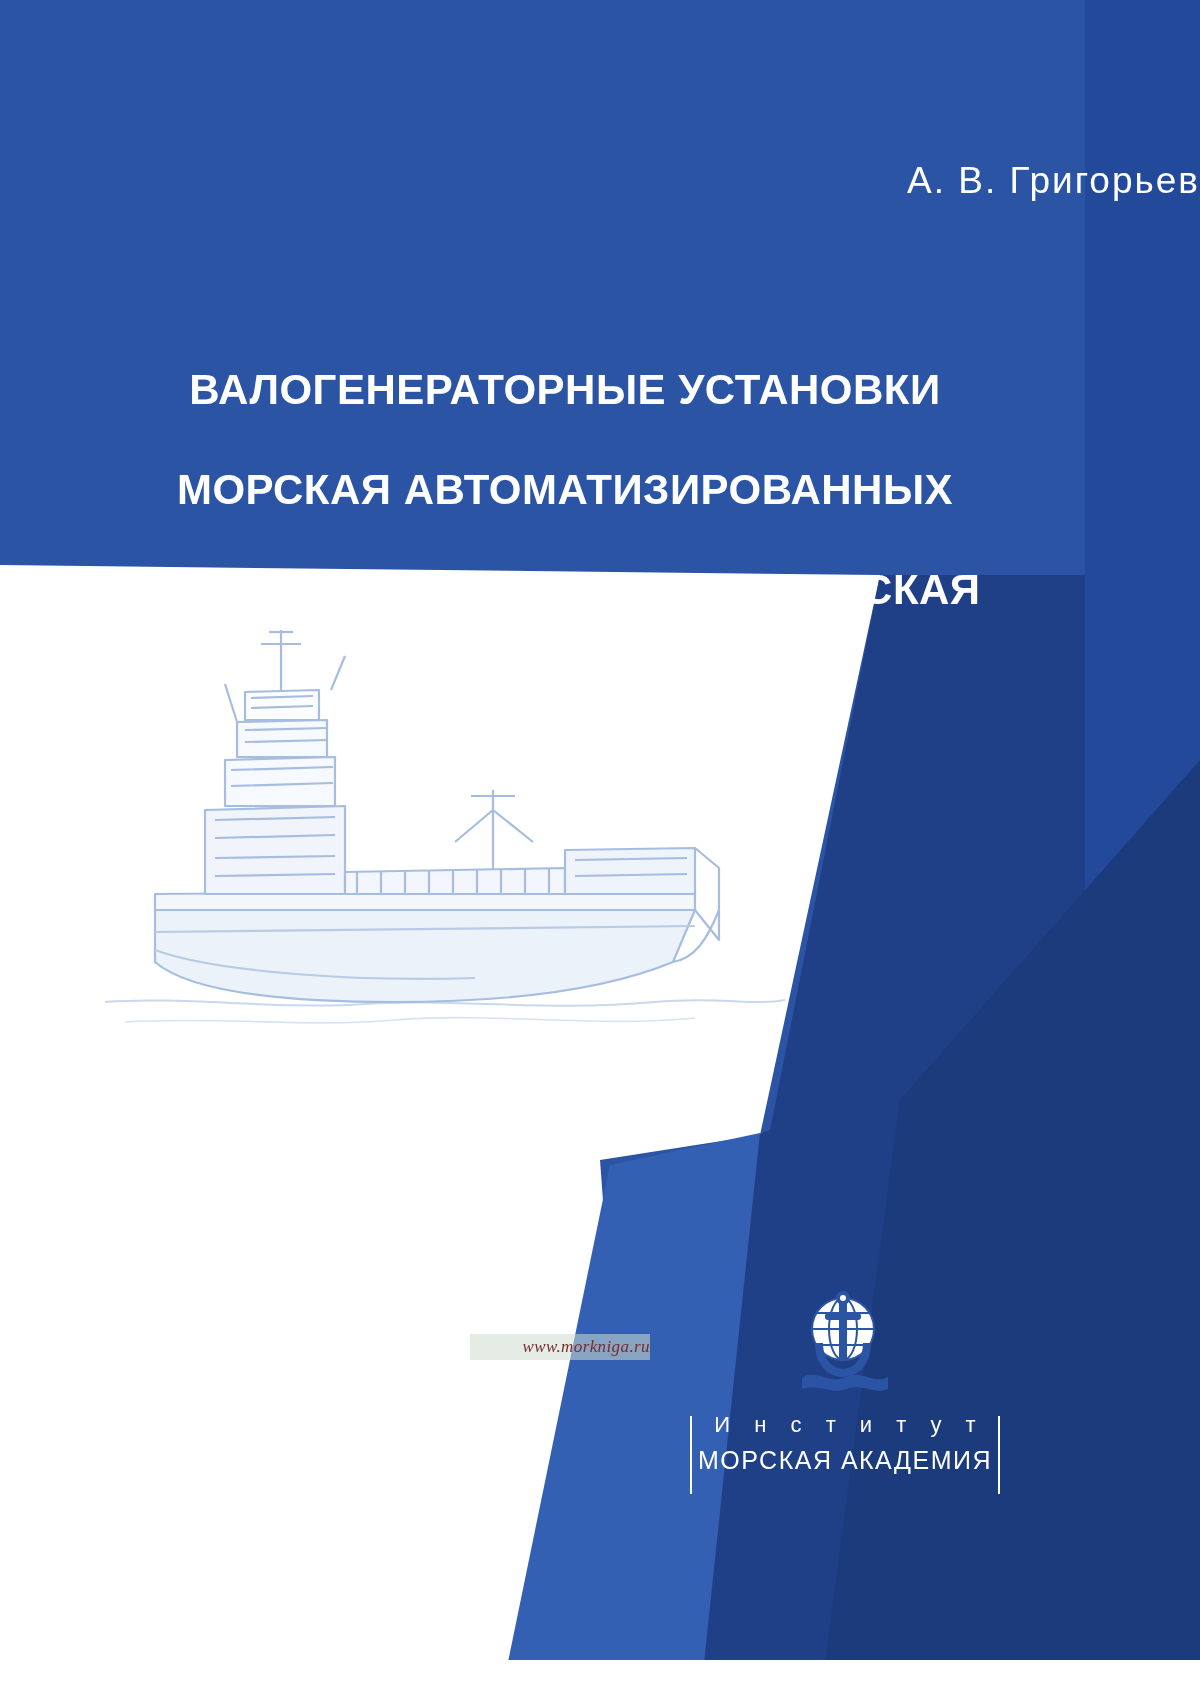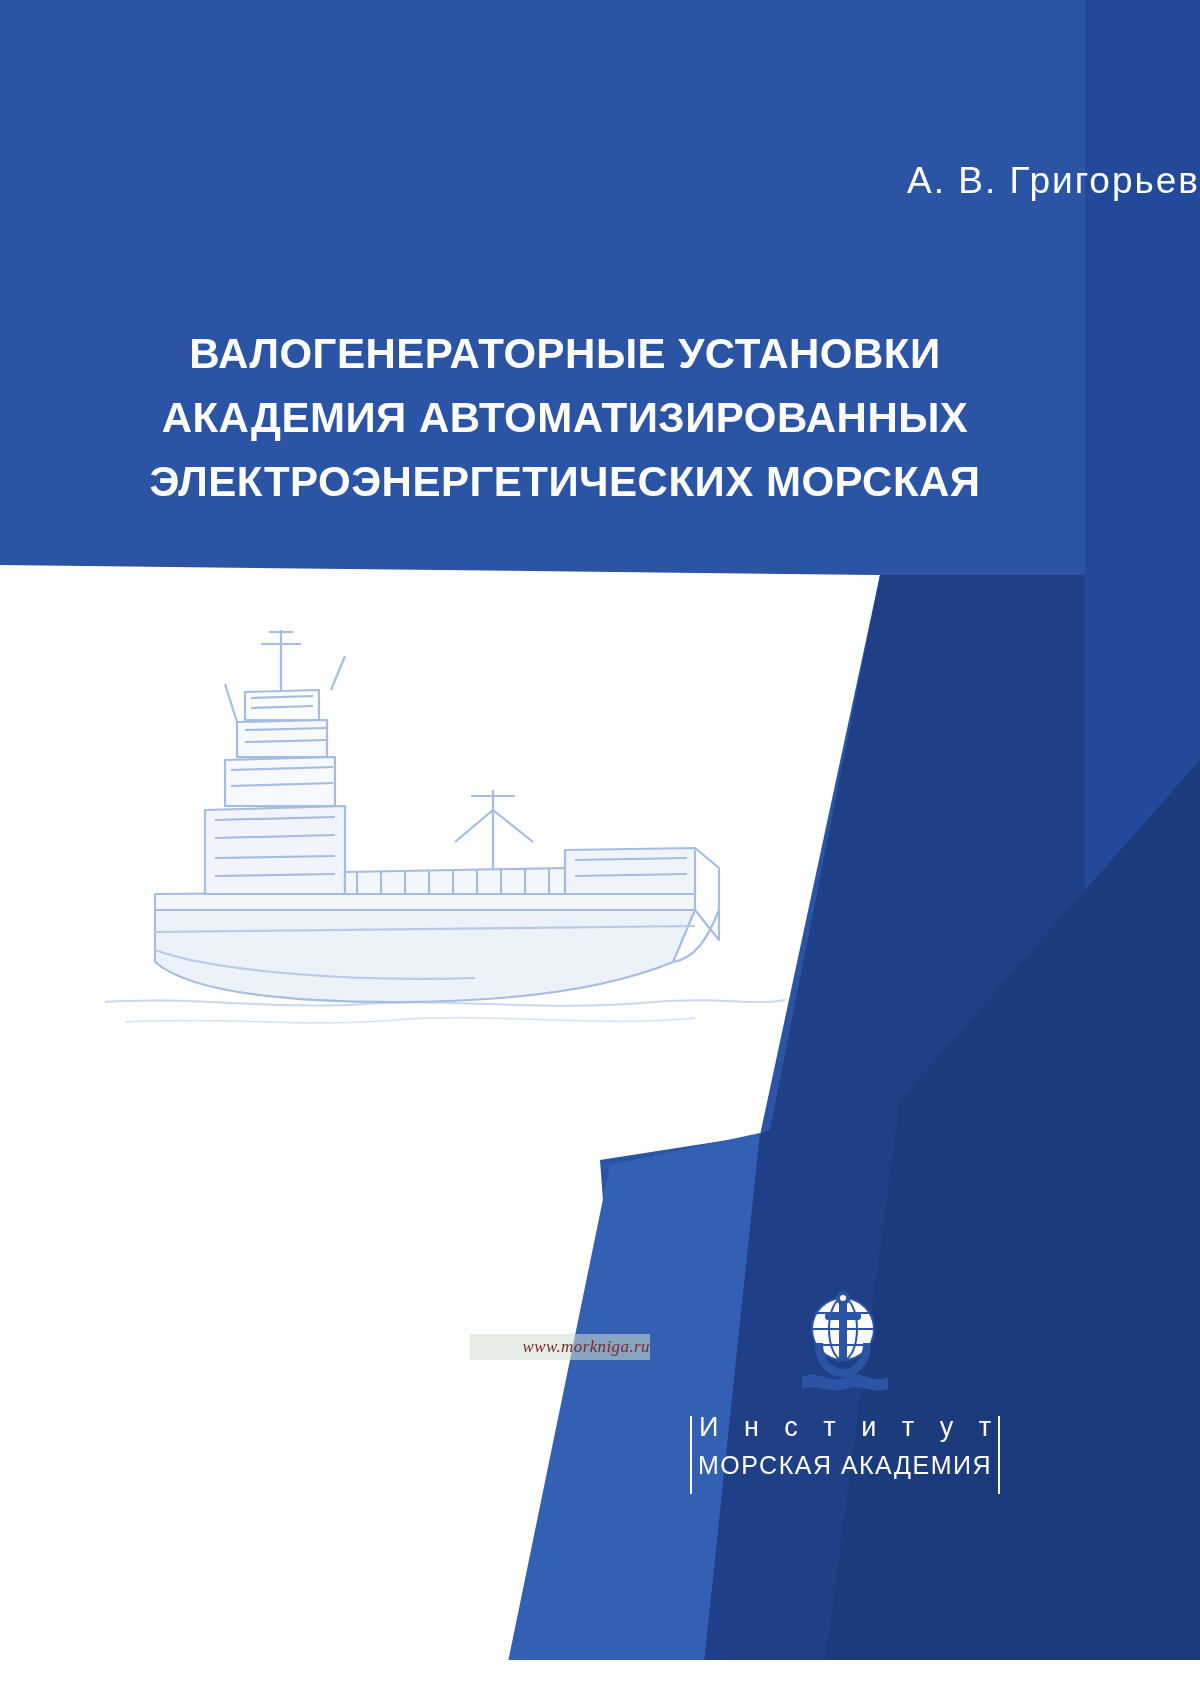--- a/index.html
+++ b/index.html
@@ -54,20 +54,21 @@
     text-align: center;
     color: #ffffff;
     font-size: 42px;
     font-weight: bold;
     line-height: 1.52;
     letter-spacing: 0.5px;
   }
   .title .line {
     display: block;
     white-space: nowrap;
+    margin-top: 36px;
   }
 
   
   .ship-wrap {
     position: absolute;
     left: 95px;
     top: 610px;
     width: 700px;
     height: 470px;
     opacity: 0.92;
@@ -101,21 +102,21 @@
 
   .publisher {
     position: absolute;
     left: 690px;
     top: 1412px;
     width: 310px;
     color: #ffffff;
     text-align: center;
   }
   .publisher .inst {
-    font-size: 27px;
+    font-size: 22px;
     letter-spacing: 9px;
     padding-left: 9px;
   }
   .publisher .acad {
     font-size: 25px;
     letter-spacing: 1.5px;
     margin-top: 8px;
   }
   .publisher .rule {
     position: absolute;
@@ -157,21 +158,21 @@
       <rect x="0" y="1660" width="1200" height="41" fill="#ffffff"></rect>
 
       <polygon points="0,0 0,565 16,560 16,0" fill="#2b55a4"></polygon>
     </svg>
   </div>
 
   <div class="author">А. В. Григорьев</div>
 
   <div class="title">
     <span class="line">ВАЛОГЕНЕРАТОРНЫЕ УСТАНОВКИ</span>
-    <span class="line">АКАДЕМИЯ АВТОМАТИЗИРОВАННЫХ</span>
+    <span class="line">МОРСКАЯ АВТОМАТИЗИРОВАННЫХ</span>
     <span class="line">ЭЛЕКТРОЭНЕРГЕТИЧЕСКИХ МОРСКАЯ</span>
   </div>
 
   <div class="ship-wrap">
     <svg viewBox="0 0 700 470" width="700" height="470">
       <g fill="none" stroke="#9fb8dd" stroke-width="2.2" stroke-linejoin="round">
 
         <path d="M10 392 C 90 386, 180 400, 270 394 C 360 388, 450 402, 560 392 C 620 386, 660 396, 690 390" stroke="#c4d5ec" stroke-width="2"></path>
         <path d="M30 412 C 120 406, 210 418, 300 410 C 400 402, 500 418, 600 408" stroke="#d4e0f2" stroke-width="1.6"></path>
 

